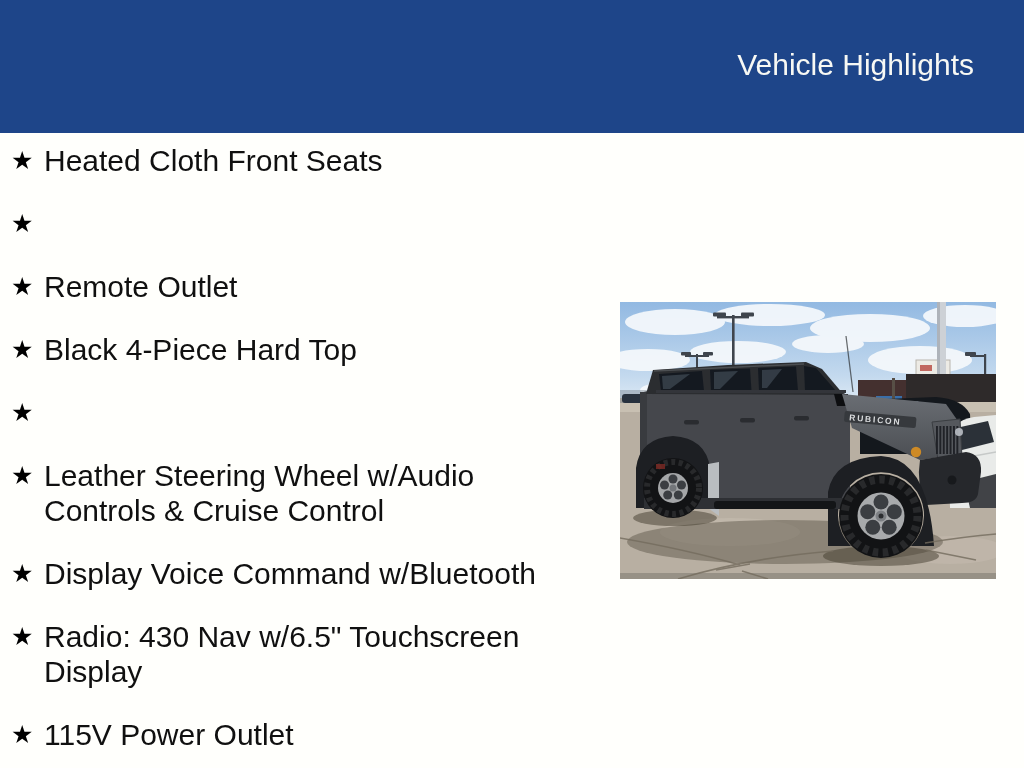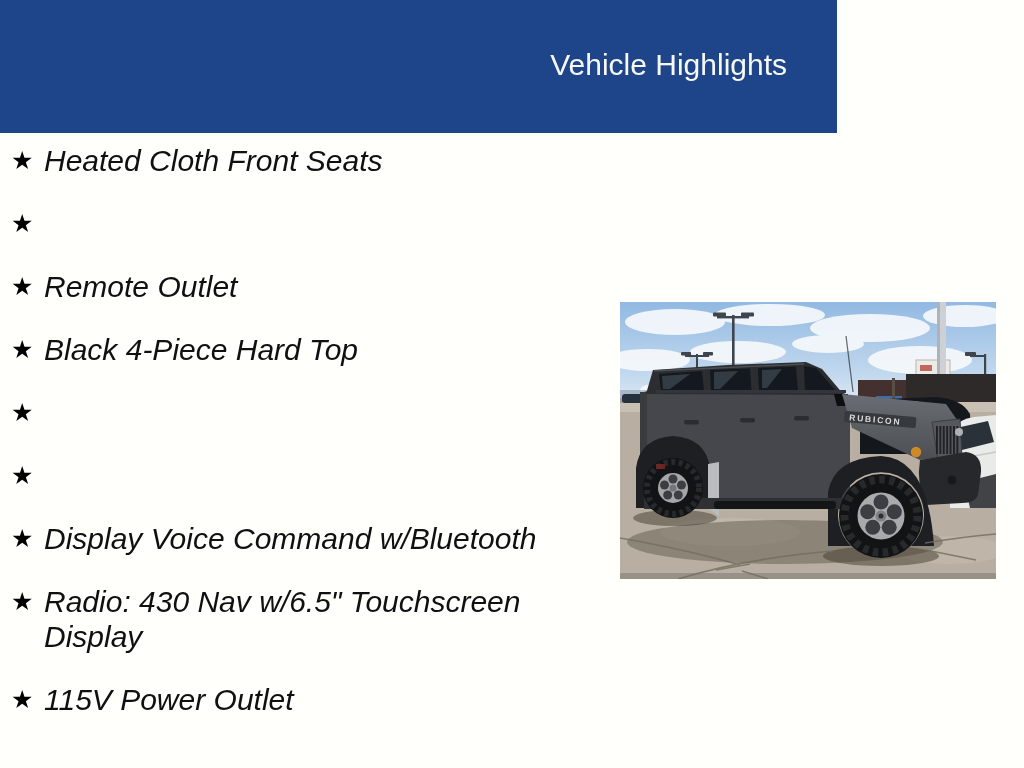--- a/index.html
+++ b/index.html
@@ -6,21 +6,21 @@
   html, body { margin: 0; padding: 0; }
   body {
     width: 1024px; height: 768px;
     background: #fffffc;
     font-family: "Liberation Sans", sans-serif;
     position: relative;
     overflow: hidden;
   }
   .header {
     position: absolute; left: 0; top: 0;
-    width: 837px; height: 133px;
+    width: 1024px; height: 133px;
     background: #1e4589;
   }
   .header-title {
     position: absolute;
     right: 50px; top: 50px;
     color: #f7f8f4;
     font-size: 30px;
     line-height: 30px;
     white-space: nowrap;
   }
@@ -41,21 +41,20 @@
   }
   .bullet {
     flex: 0 0 33px;
     width: 33px;
     font-size: 25px;
     line-height: 35px;
     color: #000000;
   }
   .item-text {
     white-space: pre-line;
-    font-style: italic;
   }
   .photo {
     position: absolute;
     left: 620px; top: 302px;
     width: 376px; height: 277px;
     overflow: hidden;
   }
   .photo svg { display: block; }
 </style>
 </head>
@@ -79,20 +78,22 @@
   </li>
   <li class="item">
     <span class="bullet">★</span>
     <span class="item-text">Black 4-Piece Hard Top</span>
   </li>
   <li class="item">
     <span class="bullet">★</span>
   </li>
   <li class="item">
     <span class="bullet">★</span>
+    <span class="item-text">Leather Steering Wheel w/Audio
+Controls &amp; Cruise Control</span>
   </li>
   <li class="item">
     <span class="bullet">★</span>
     <span class="item-text">Display Voice Command w/Bluetooth</span>
   </li>
   <li class="item">
     <span class="bullet">★</span>
     <span class="item-text">Radio: 430 Nav w/6.5" Touchscreen
 Display</span>
   </li>

